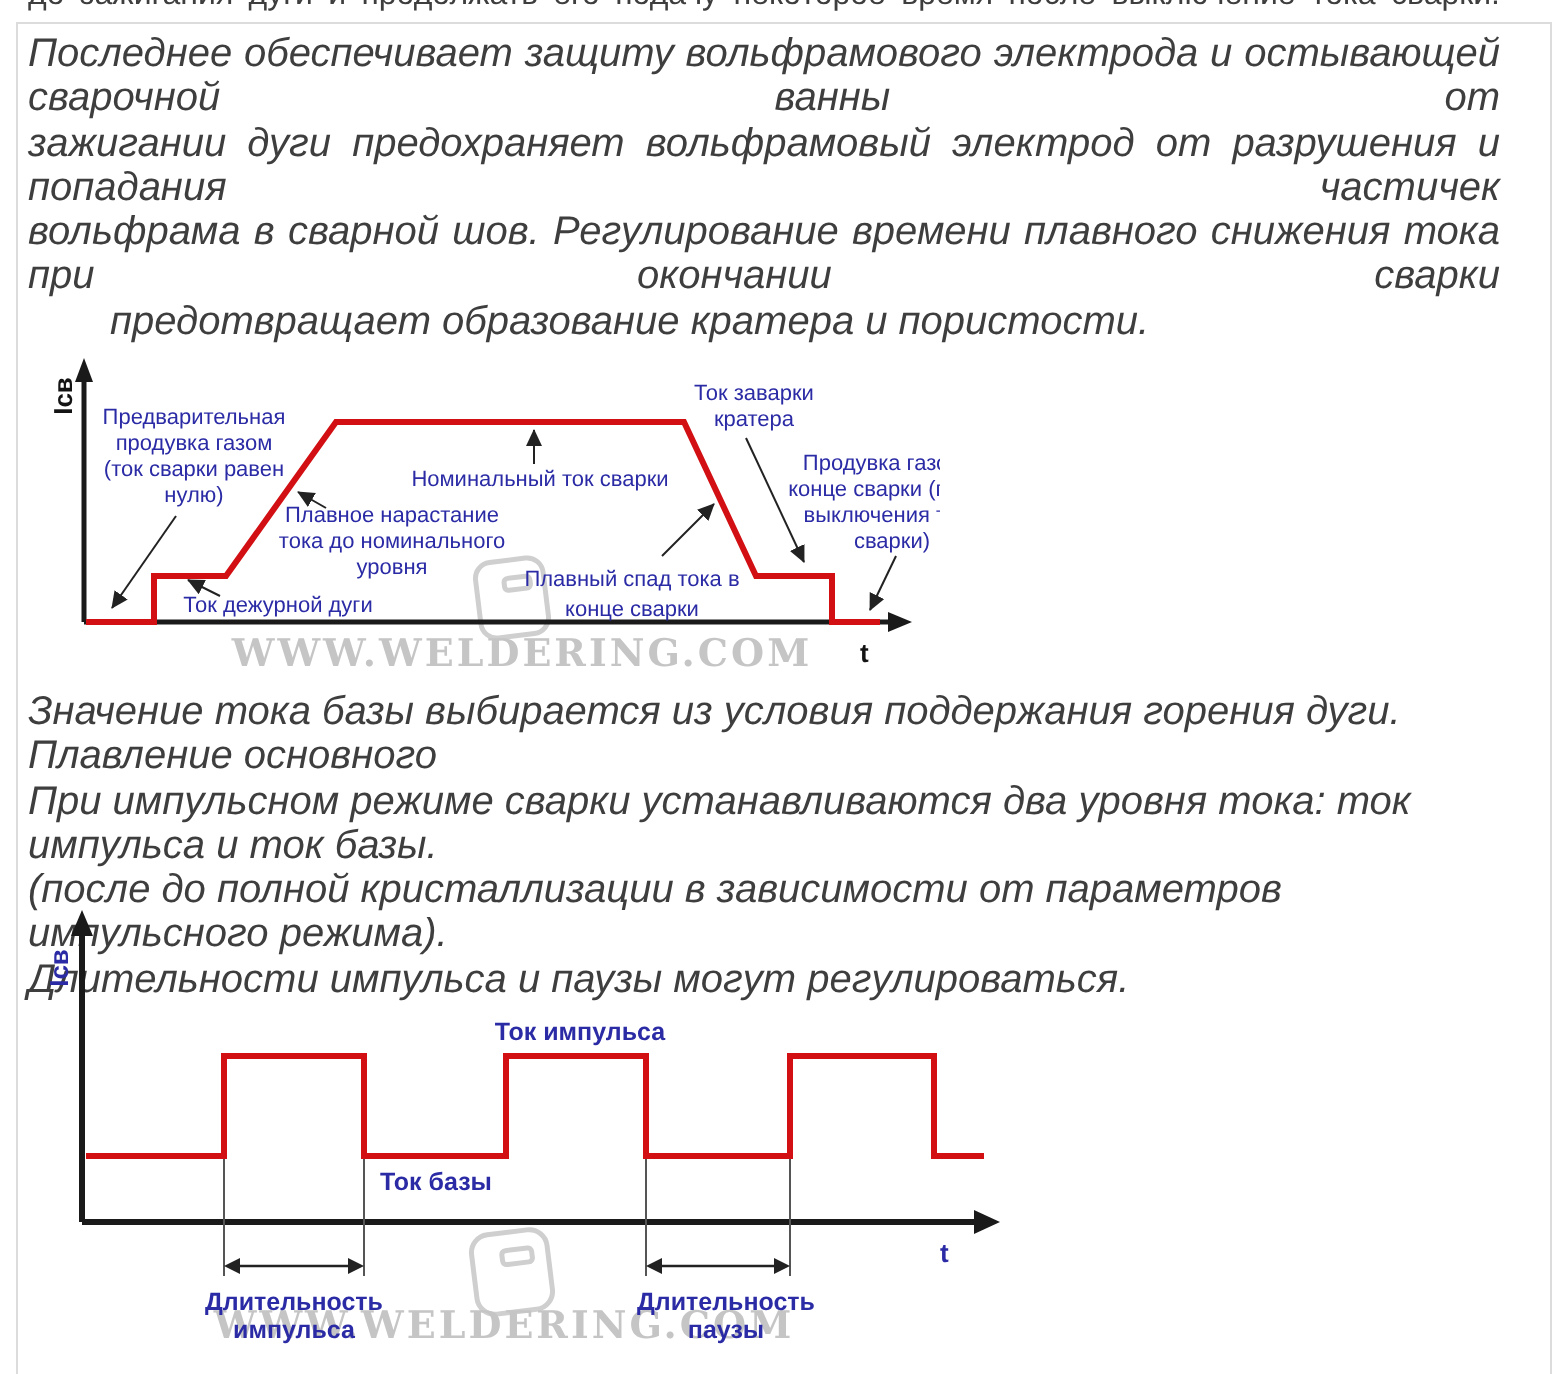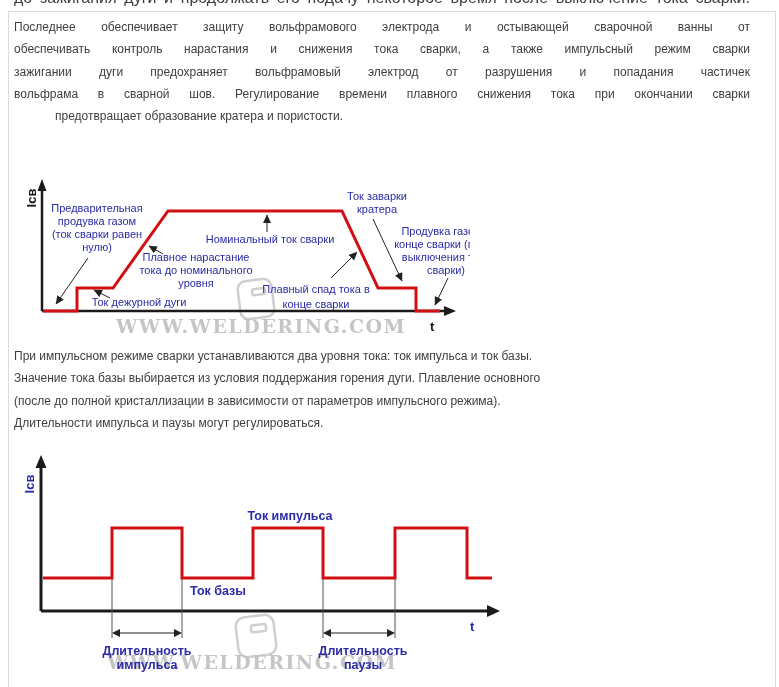--- a/index.html
+++ b/index.html
@@ -2,21 +2,21 @@
 <html><head>
 <meta charset="utf-8">
 <style>
   html,body{margin:0;padding:0;background:#fff;}
   .page{position:relative;width:779px;height:687px;overflow:hidden;background:#fff;
         font-family:"Liberation Sans",sans-serif;color:#3e3e3e;}
   .content-box{position:absolute;left:8px;top:11px;width:768px;height:676px;
         border:1px solid #dcdcdc;border-bottom:none;box-sizing:border-box;pointer-events:none;}
   .clipped-line{position:absolute;left:14px;top:-13px;width:736px;font-size:16px;line-height:22px;
         text-align:justify;text-align-last:justify;}
-  .para{position:absolute;left:14px;width:736px;font-size:12px;line-height:22.3px;}
+  .para{position:absolute;left:14px;width:736px;font-size:20px;line-height:22.3px;font-style:italic;}
   #para1{top:16px;}
   #para2{top:345px;}
   .jline{text-align:justify;text-align-last:justify;}
   .jlast{text-align-last:left;margin-left:41px;}
   svg{position:absolute;}
   #diagram1{left:0;top:176px;}
   #diagram2{left:0;top:452px;}
   .ann{font-size:11px;fill:#2b2ba6;}
   .annb{font-size:12.5px;font-weight:bold;fill:#2b2ba6;}
   .axlab{font-size:13px;font-weight:bold;fill:#141414;}
@@ -34,21 +34,20 @@
 <body>
 
 <div class="page">
 
   <div class="clipped-line">до зажигания дуги и продолжать его подачу некоторое время после выключение тока сварки.</div>
 
   <div class="content-box"></div>
 
   <div class="para" id="para1">
     <div class="jline">Последнее обеспечивает защиту вольфрамового электрода и остывающей сварочной ванны от</div>
-    <div class="jline">обеспечивать контроль нарастания и снижения тока сварки, а также импульсный режим сварки</div>
     <div class="jline">зажигании дуги предохраняет вольфрамовый электрод от разрушения и попадания частичек</div>
     <div class="jline">вольфрама в сварной шов. Регулирование времени плавного снижения тока при окончании сварки</div>
     <div class="jline jlast">предотвращает образование кратера и пористости.</div>
   </div>
 
   <svg id="diagram1" width="470" height="164" viewBox="0 0 470 164">
     <defs>
       <marker id="a1" markerUnits="userSpaceOnUse" markerWidth="10" markerHeight="9" refX="8" refY="4" orient="auto">
         <path d="M0,0 L8.5,4 L0,8 Z" fill="#222"></path>
       </marker>
@@ -100,22 +99,22 @@
     </g>
     <g>
       <text class="ann" x="446" y="59" text-anchor="middle">Продувка газом в</text>
       <text class="ann" x="446" y="72" text-anchor="middle">конце сварки (после</text>
       <text class="ann" x="446" y="85" text-anchor="middle">выключения тока</text>
       <text class="ann" x="446" y="98" text-anchor="middle">сварки)</text>
     </g>
   </svg>
 
   <div class="para" id="para2">
+    <div>Значение тока базы выбирается из условия поддержания горения дуги. Плавление основного</div>
     <div>При импульсном режиме сварки устанавливаются два уровня тока: ток импульса и ток базы.</div>
-    <div>Значение тока базы выбирается из условия поддержания горения дуги. Плавление основного</div>
     <div>(после до полной кристаллизации в зависимости от параметров импульсного режима).</div>
     <div>Длительности импульса и паузы могут регулироваться.</div>
   </div>
 
   <svg id="diagram2" width="520" height="235" viewBox="0 0 520 235">
 
     <g class="helmet" transform="translate(256,184) rotate(-7)">
       <rect x="-19" y="-20" width="38" height="40" rx="9"></rect>
       <rect x="-4" y="-11" width="15" height="7" rx="2"></rect>
     </g>

